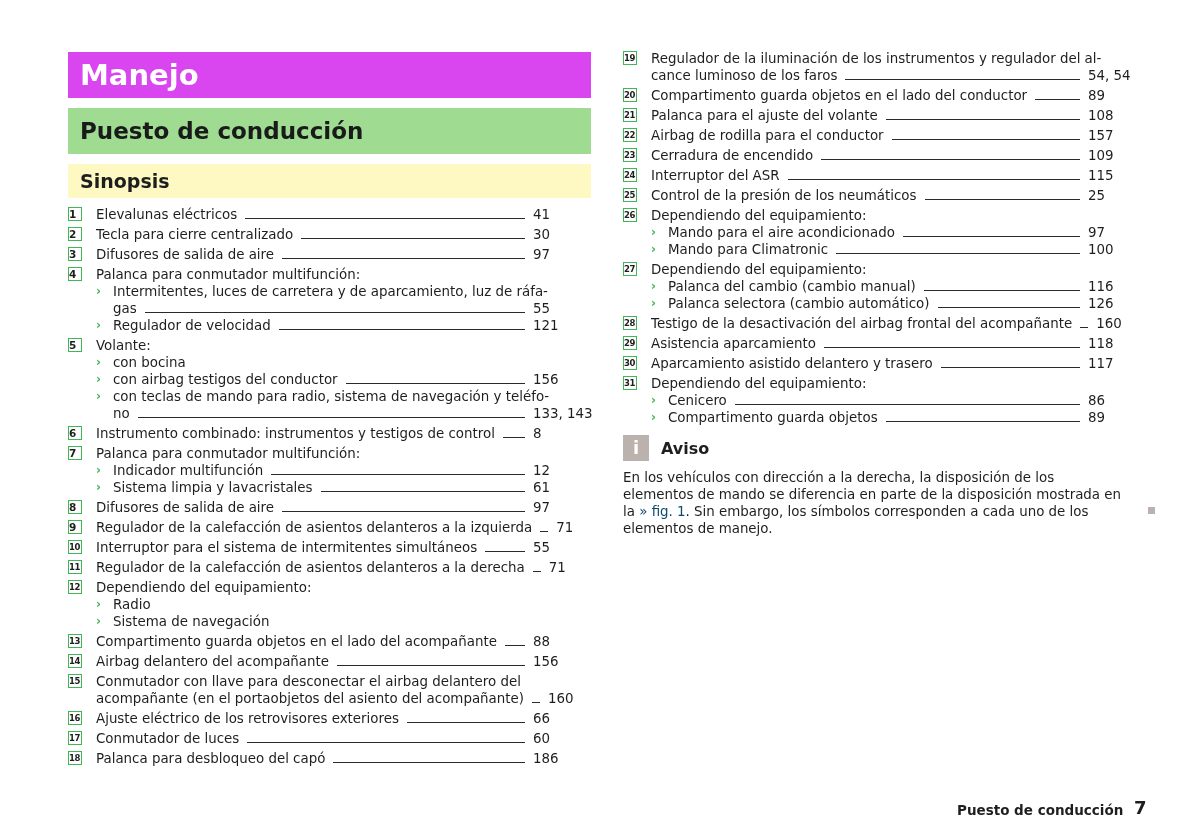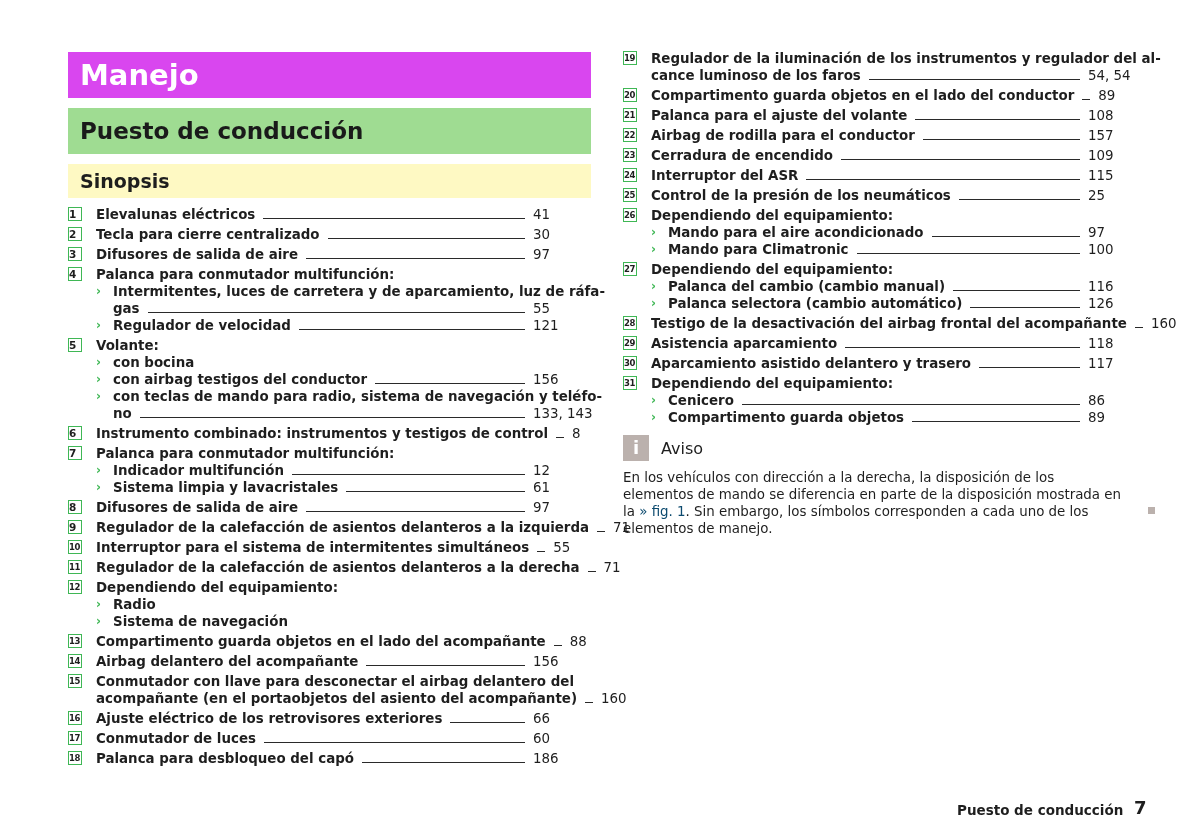--- a/index.html
+++ b/index.html
@@ -24,29 +24,29 @@
   .row.main { margin-top: 3px; }
   .row.main:first-child { margin-top: 0; }
   .num {
     position: absolute; left: 0; top: 1px; width: 14px; height: 14px; box-sizing: border-box;
     border: 1.3px solid #3fb755; font-size: 10.5px; line-height: 12px; text-align: left; color: #1e1e1e; font-weight: bold;
   }
   .num.small { font-size: 8.5px; letter-spacing: -0.5px; }
   .line { display: flex; align-items: flex-end; padding-left: 28px; }
   .chev { color: #3fb755; font-weight: bold; width: 17px; flex: none; font-size: 12px; }
   .indent { padding-left: 17px; }
-  .txt { flex: none; white-space: nowrap; font-weight: bold; }
+  .txt { flex: none; white-space: nowrap; }
   .lead { flex: 1; border-bottom: 1px solid #2a2a2a; margin: 0 8px 4px 8px; min-width: 8px; }
   .pg { width: 58px; flex: none; text-align: left; white-space: nowrap; }
   .spacer { flex: 1; }
 
   .aviso { position: absolute; left: 0; top: 435px; width: 523px; }
   .aviso-head { display: flex; align-items: center; height: 26px; }
   .aviso-icon { width: 26px; height: 26px; background: #bbb1ad; color: #ffffff; font-weight: bold; font-size: 18px; line-height: 26px; text-align: center; }
-  .aviso-title { margin-left: 12px; font-size: 16px; font-weight: normal; color: #1e1e1e; }
+  .aviso-title { margin-left: 12px; font-size: 16px; font-weight: bold; color: #1e1e1e; }
   .aviso-body { margin-top: 8px; font-size: 13.4px; line-height: 17px; width: 500px; }
   .link { color: #0c4a6e; }
   .end-mark { position: absolute; left: 525px; top: 72px; width: 7px; height: 7px; background: #bbb1ad; }
 
   .footer-title { position: absolute; left: 957px; top: 802px; font-size: 13.5px; font-weight: bold; color: #1e1e1e; }
   .footer-page { position: absolute; left: 1134px; top: 797px; font-size: 18px; font-weight: bold; color: #1e1e1e; }
 </style>
 </head>
 <body>
 

